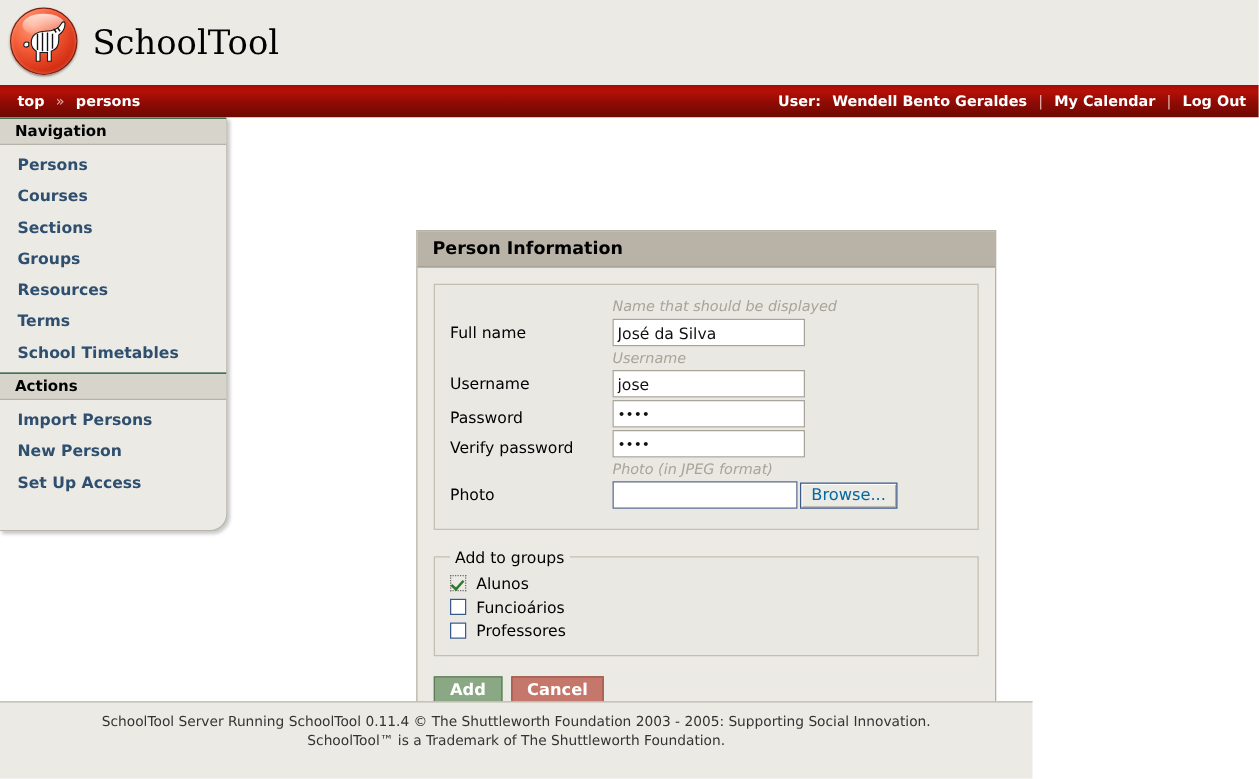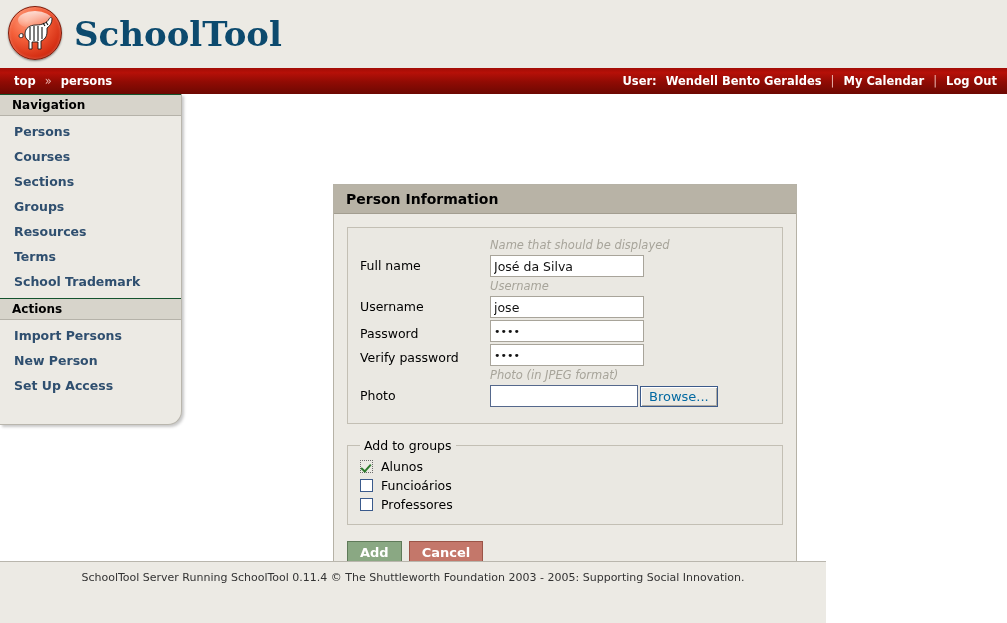--- a/index.html
+++ b/index.html
@@ -52,23 +52,23 @@
     width: 34px; height: 18px;
     border-radius: 50%;
     background: linear-gradient(180deg, rgba(255,255,255,0.75), rgba(255,255,255,0.02));
   }
   .logo-zebra {
     position: absolute;
     top: 7px; left: 8px;
   }
   .brand-title {
     font-family: "DejaVu Serif", "Liberation Serif", serif;
-    font-size: 34px;
-    font-weight: bold;
-    color: #0c4a6e;
+    font-size: 27px;
+    font-weight: normal;
+    color: #000000;
     margin-left: 10px;
     letter-spacing: 0px;
   }
 
   
   .navbar {
     height: 26px;
     background: linear-gradient(180deg, #a20d06 0%, #b61008 18%, #8f0b04 55%, #6d0802 100%);
     display: flex;
     align-items: center;
@@ -344,21 +344,21 @@
 
   <div class="sidebar">
     <div class="side-head">Navigation</div>
     <div class="side-group">
       <a class="side-link" href="#">Persons</a>
       <a class="side-link" href="#">Courses</a>
       <a class="side-link" href="#">Sections</a>
       <a class="side-link" href="#">Groups</a>
       <a class="side-link" href="#">Resources</a>
       <a class="side-link" href="#">Terms</a>
-      <a class="side-link" href="#">School Trademark</a>
+      <a class="side-link" href="#">School Timetables</a>
     </div>
     <div class="side-head">Actions</div>
     <div class="side-group">
       <a class="side-link" href="#">Import Persons</a>
       <a class="side-link" href="#">New Person</a>
       <a class="side-link" href="#">Set Up Access</a>
     </div>
   </div>
 
   <div class="content">
@@ -435,13 +435,14 @@
   </div>
 
   <svg class="cursor" viewBox="0 0 14 22">
     <polygon points="0,0 0,16 4,12.5 6.6,18.6 9,17.6 6.5,11.7 11.4,11.4" fill="#ffffff" stroke="#000000" stroke-width="1"></polygon>
   </svg>
 
 </div>
 
 <div class="footer">
   <div>SchoolTool Server Running SchoolTool 0.11.4 © The Shuttleworth Foundation 2003 - 2005: Supporting Social Innovation.</div>
+  <div>SchoolTool™ is a Trademark of The Shuttleworth Foundation.</div>
 </div>
 
 </body></html>

